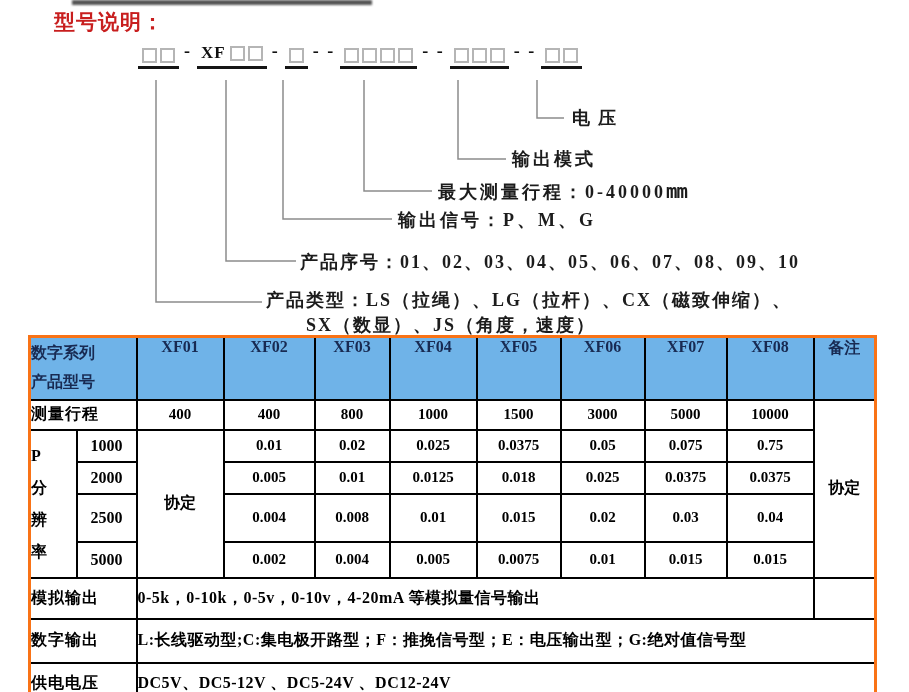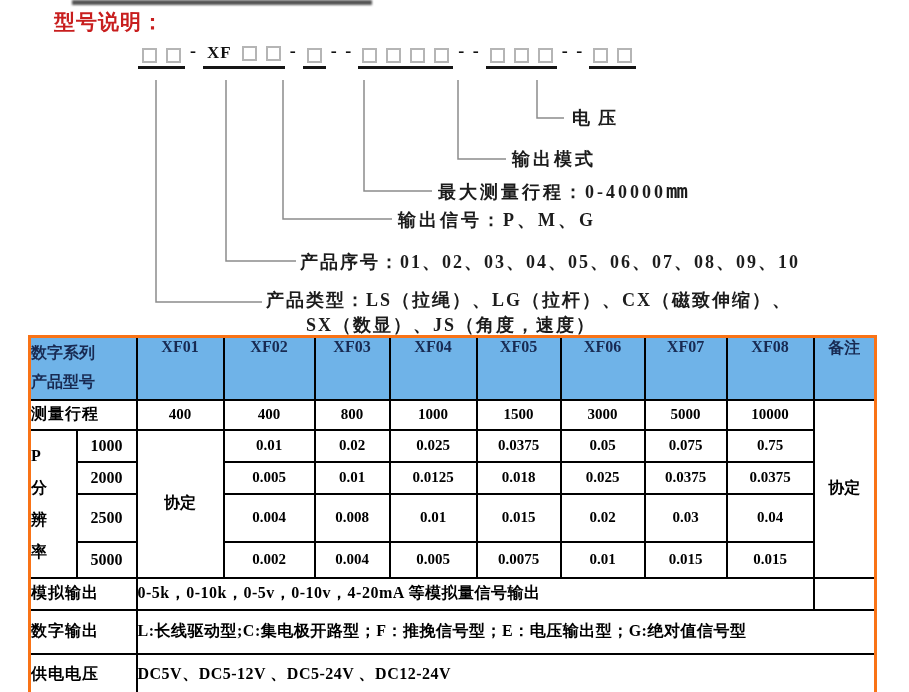--- a/index.html
+++ b/index.html
@@ -15,21 +15,21 @@
     font-family:"Liberation Serif","DejaVu Serif",serif;color:#111;
   }
   .top-smudge{position:absolute;left:72px;top:0;width:300px;height:5px;background:#2b2b2b;opacity:.8;filter:blur(1px);}
   .page-title{
     position:absolute;left:54px;top:8px;
     font-family:"Liberation Sans","DejaVu Sans",sans-serif;
     font-weight:bold;font-size:21px;color:var(--accent-red);letter-spacing:1px;
   }
   
   .code-row{position:absolute;left:138px;top:41px;display:flex;align-items:flex-end;}
-  .code-seg{display:flex;align-items:center;gap:9px;border-bottom:3px solid #151515;padding:0 4px 3px 4px;}
+  .code-seg{display:flex;align-items:center;gap:3px;border-bottom:3px solid #151515;padding:0 4px 3px 4px;}
   .code-box{width:15px;height:15px;border:2px solid var(--box-border);background:#fff;box-sizing:border-box;}
   .code-prefix{font-weight:bold;font-size:17px;letter-spacing:1px;padding-right:1px;}
   .code-sep{font-weight:bold;font-size:18px;padding:0 5px 7px 5px;letter-spacing:2px;white-space:pre;}
   
   .leaders{position:absolute;left:0;top:0;}
   .callout{position:absolute;font-size:18px;font-weight:bold;letter-spacing:3px;color:#1c1c1c;white-space:nowrap;}
   .callout .mm{font-family:"DejaVu Sans Mono",monospace;font-weight:bold;font-size:19px;letter-spacing:-1px;}
   .co-voltage{left:572px;top:106px;letter-spacing:8px;}
   .co-mode{left:512px;top:147px;}
   .co-travel{left:438px;top:180px;}
@@ -200,21 +200,21 @@
       <tr style="height:36px">
         <td class="center">5000</td>
         <td class="val">0.002</td>
         <td class="val">0.004</td>
         <td class="val">0.005</td>
         <td class="val">0.0075</td>
         <td class="val">0.01</td>
         <td class="val">0.015</td>
         <td class="val">0.015</td>
       </tr>
-      <tr style="height:32px">
+      <tr style="height:41px">
         <td colspan="2" class="rowlabel">模拟输出</td>
         <td colspan="8" class="content">0-5k，0-10k，0-5v，0-10v，4-20mA 等模拟量信号输出</td>
         <td></td>
       </tr>
       <tr style="height:44px">
         <td colspan="2" class="rowlabel">数字输出</td>
         <td colspan="9" class="content">L:长线驱动型;C:集电极开路型；F：推挽信号型；E：电压输出型；G:绝对值信号型</td>
       </tr>
       <tr style="height:42px">
         <td colspan="2" class="rowlabel">供电电压</td>

